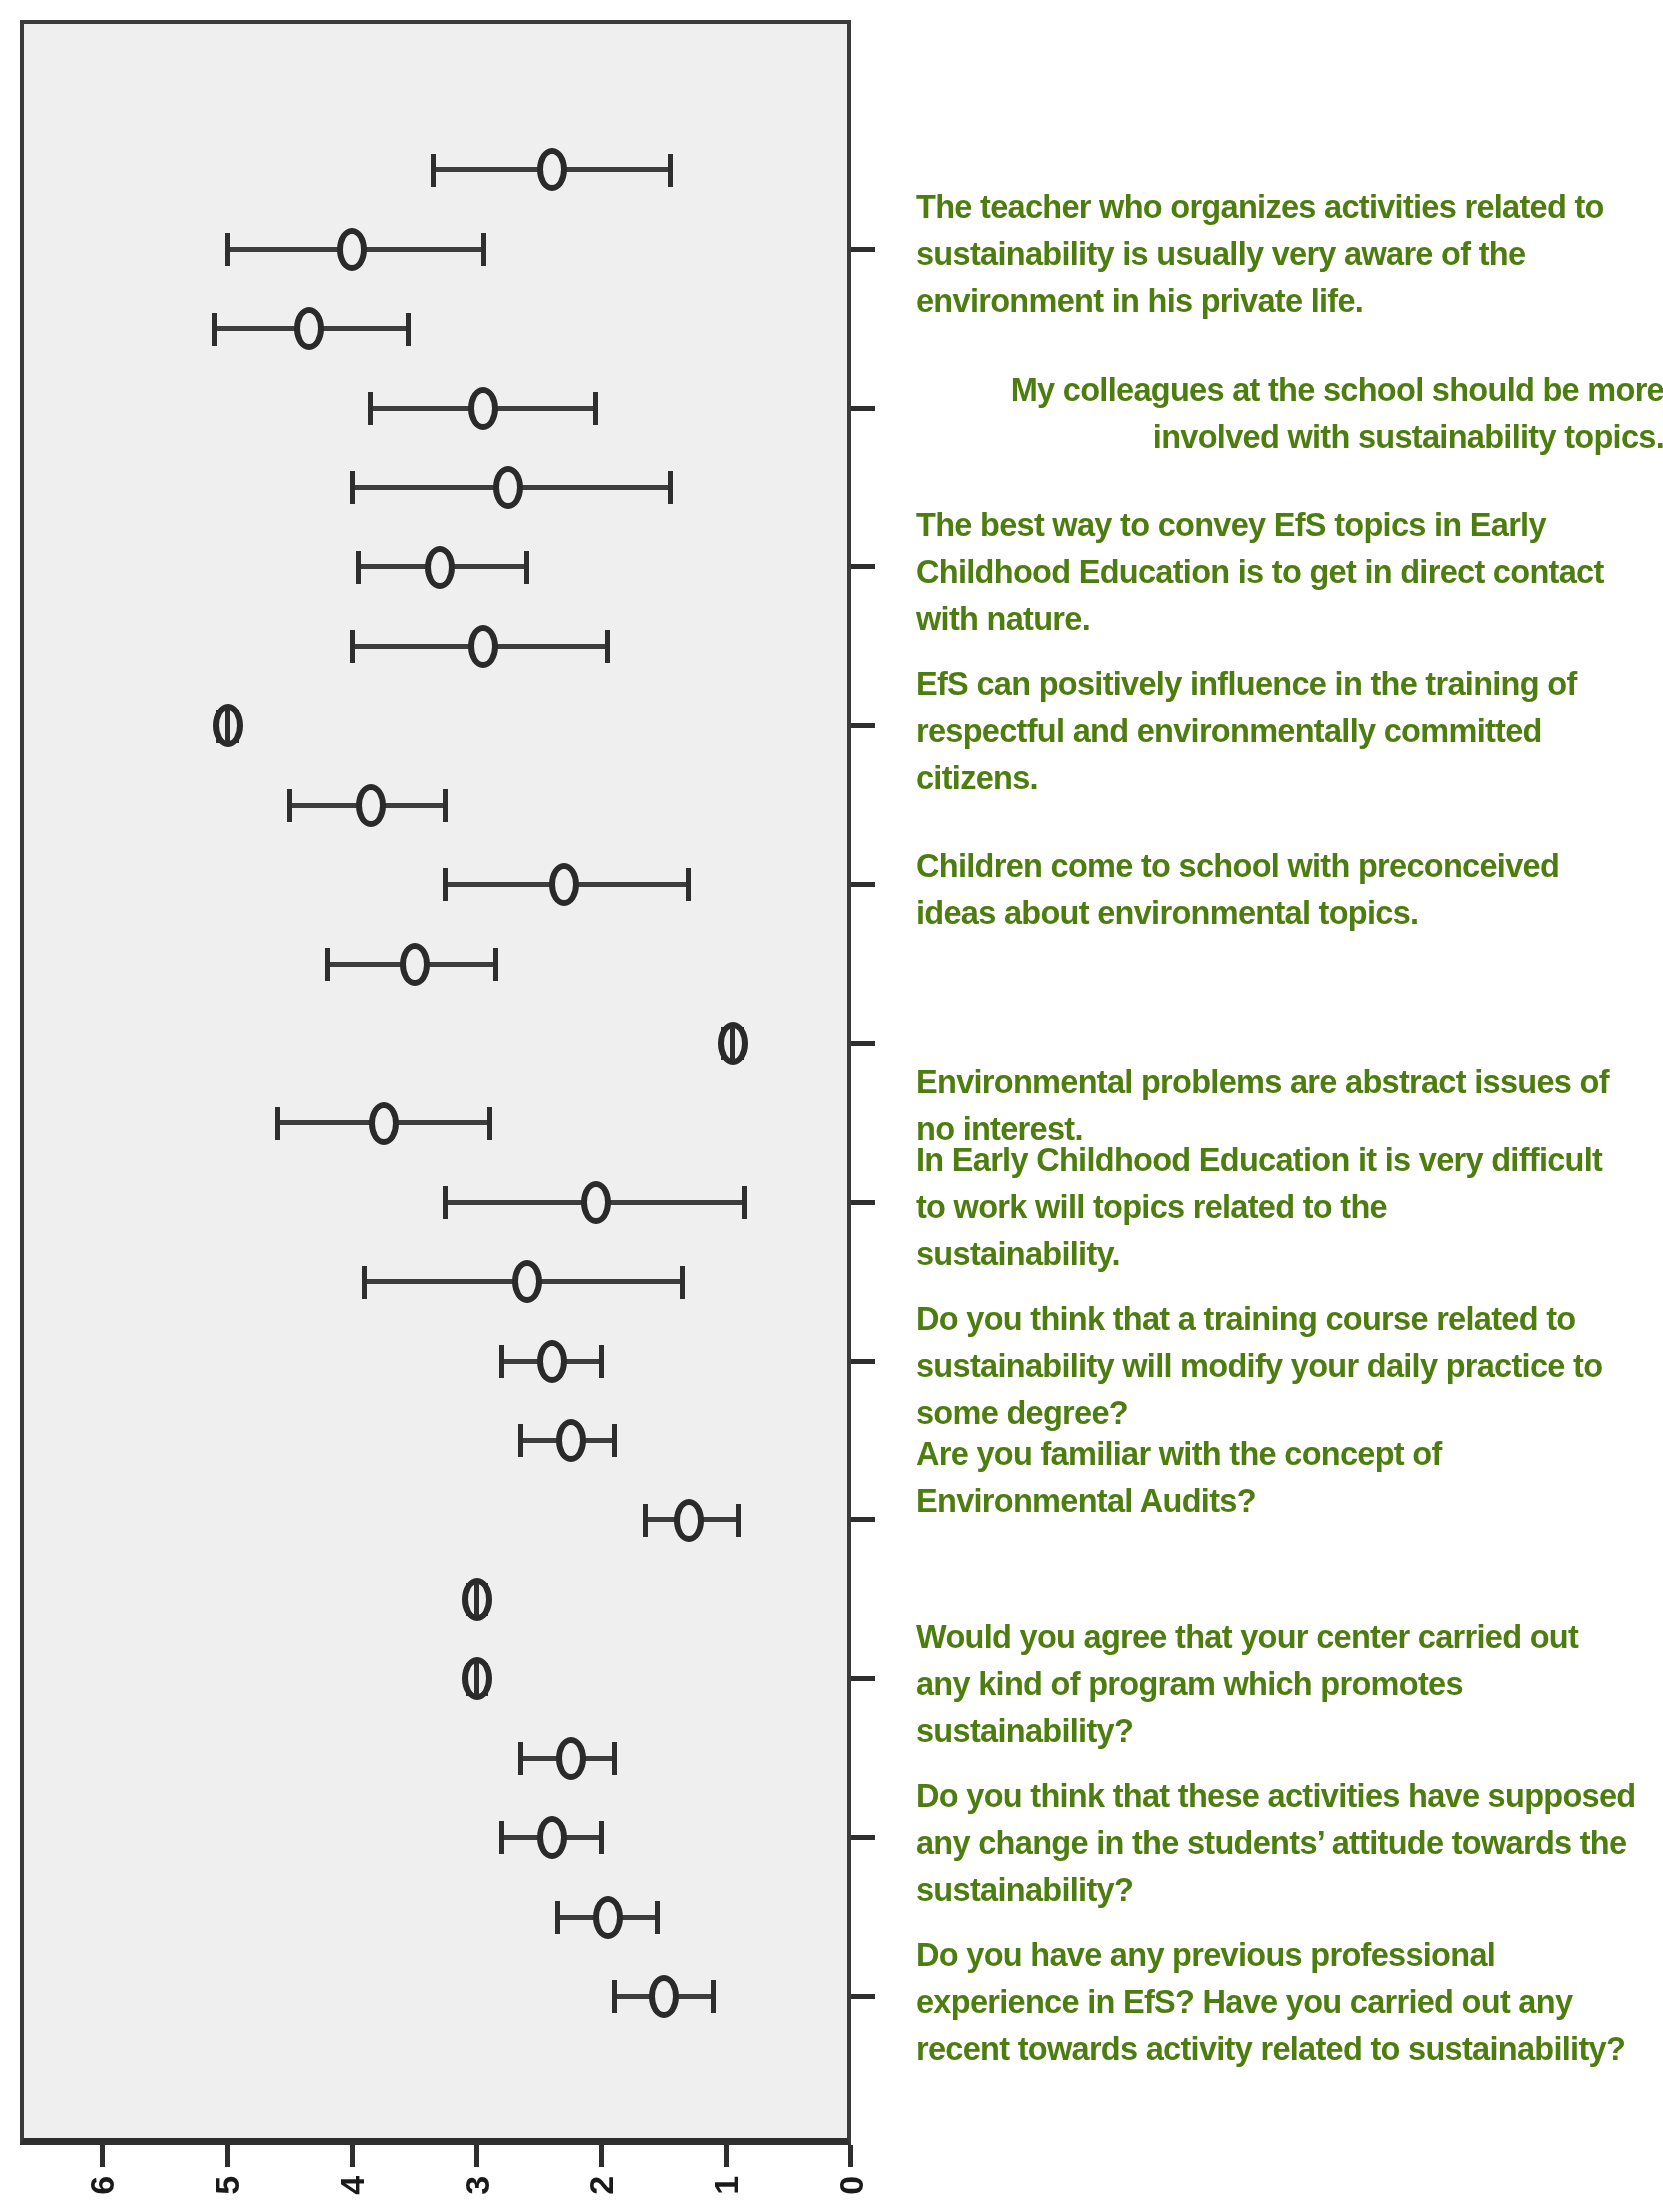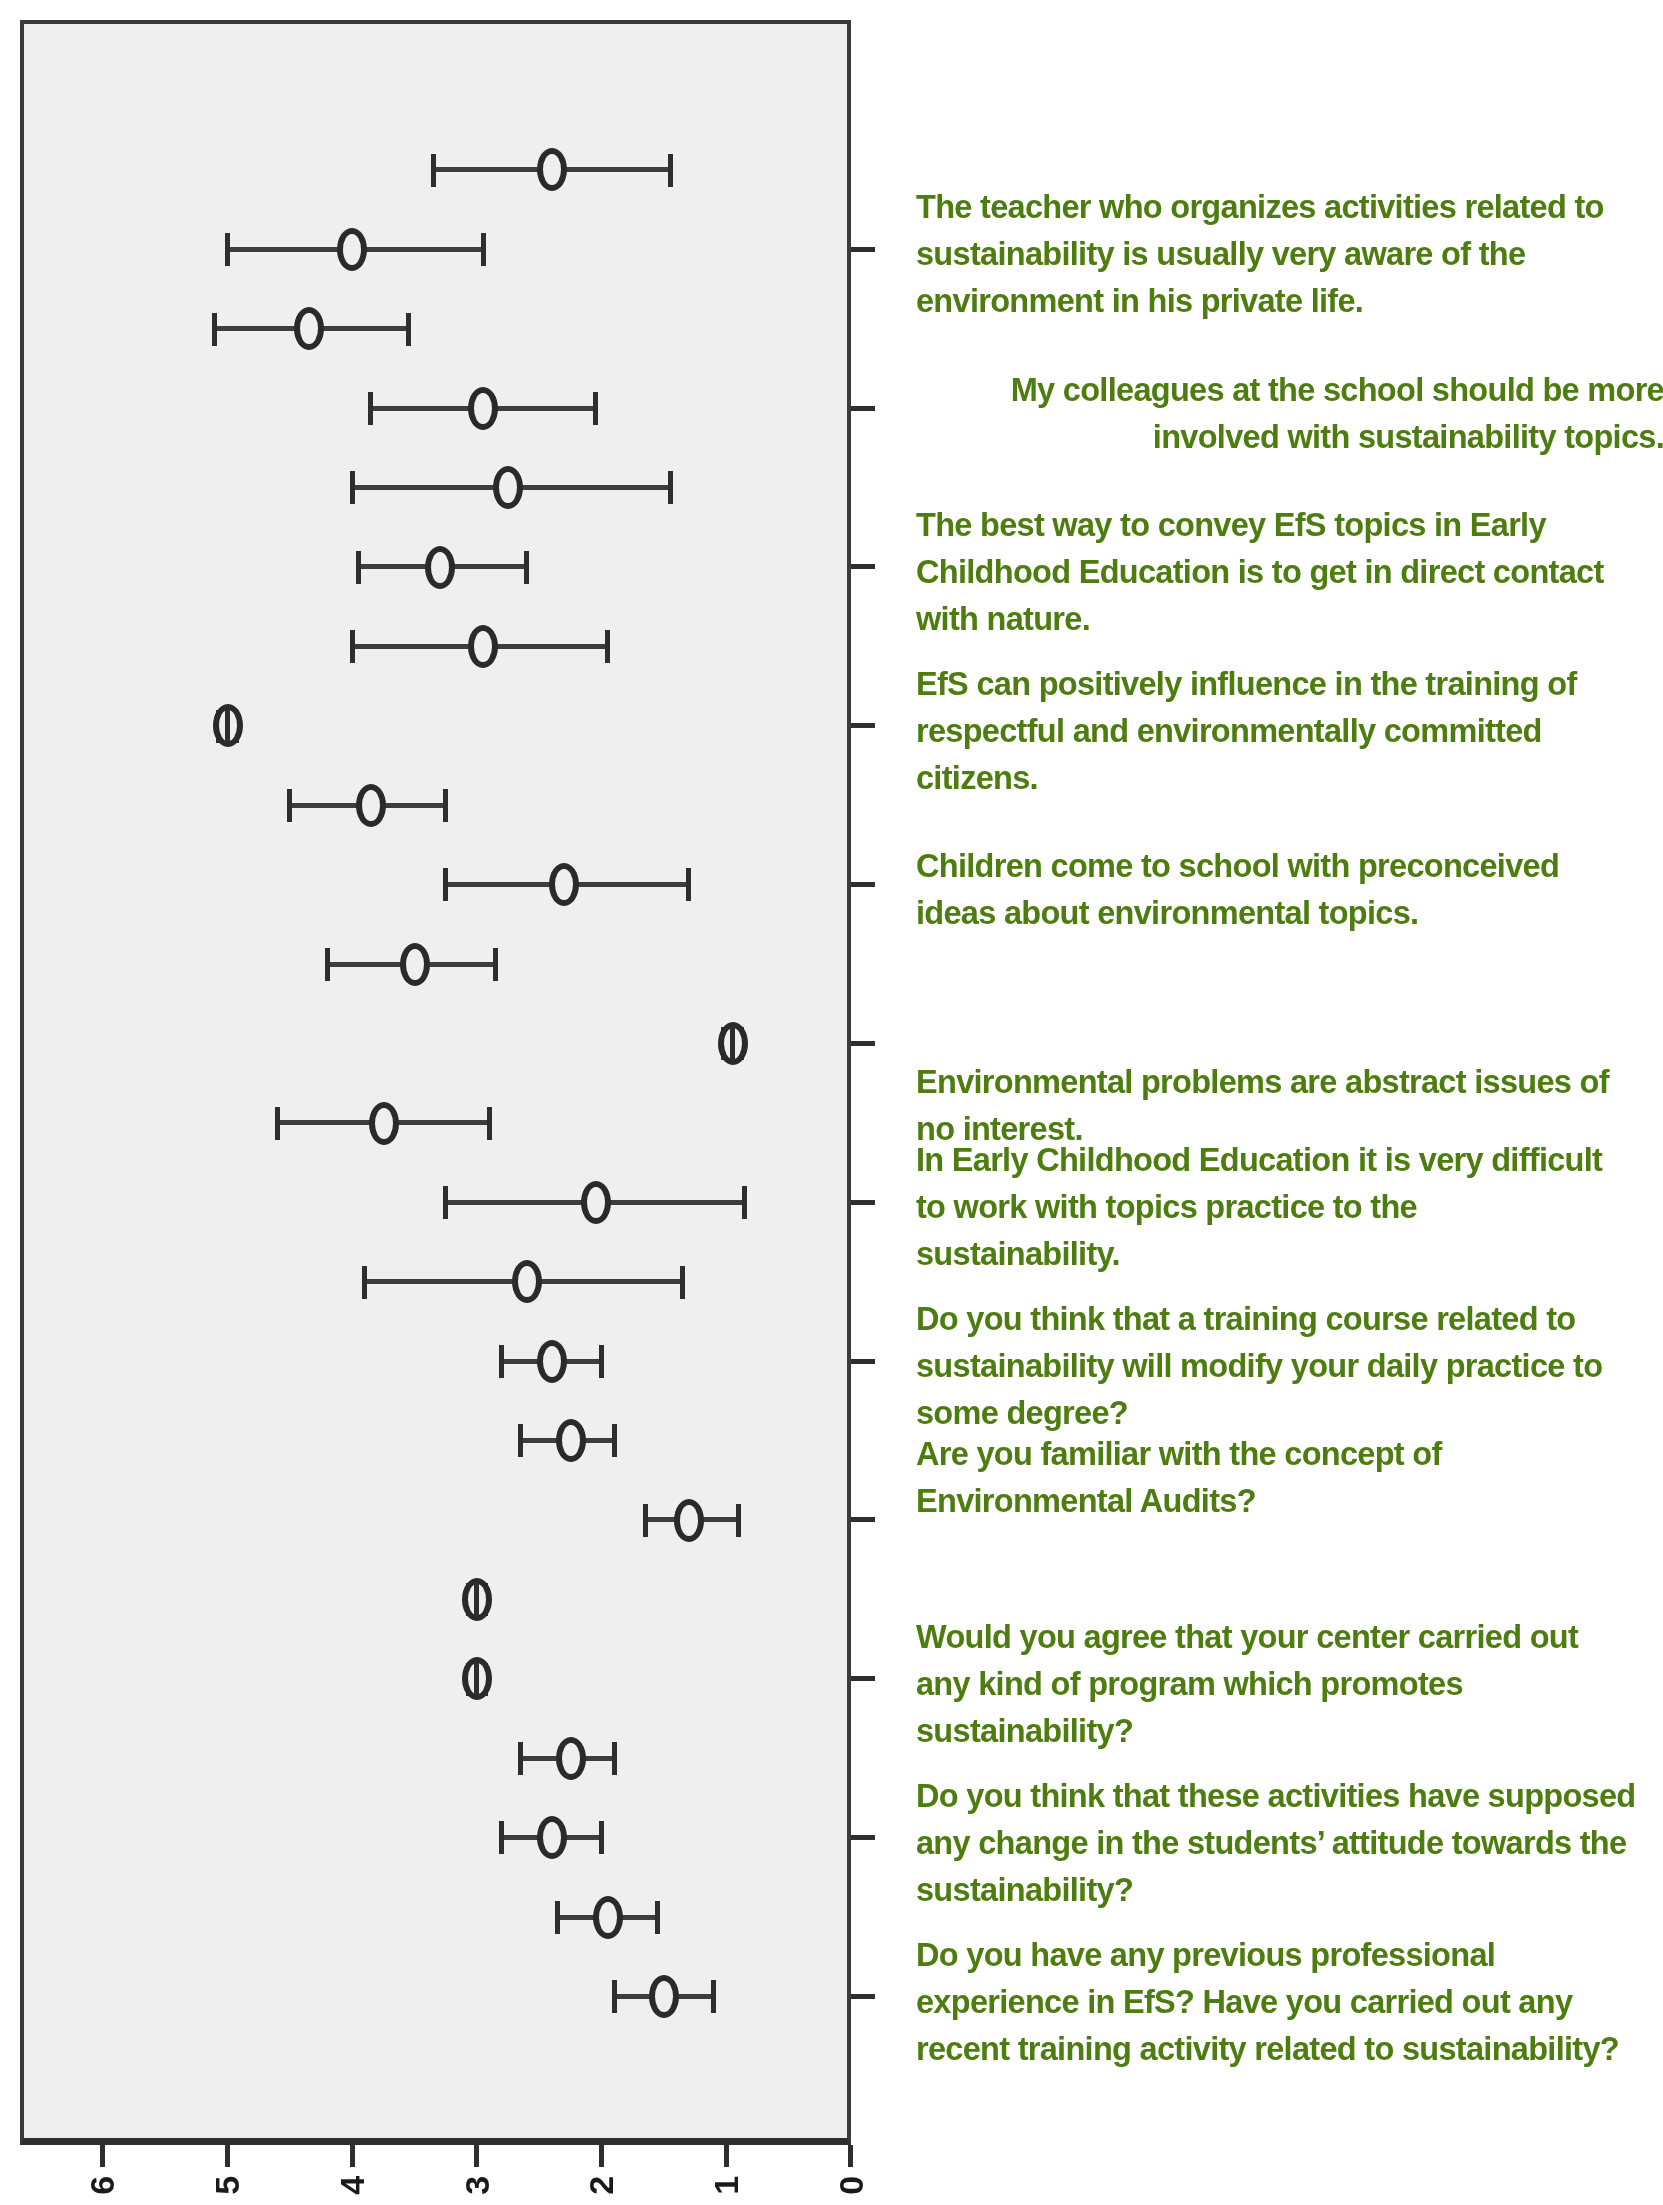--- a/index.html
+++ b/index.html
@@ -212,21 +212,21 @@
       <div class="question-label" style="top: 843px;">
         <div class="">Children come to school with preconceived</div>
         <div class="">ideas about environmental topics.</div>
       </div>
       <div class="question-label" style="top: 1059px;">
         <div class="">Environmental problems are abstract issues of</div>
         <div class="">no interest.</div>
       </div>
       <div class="question-label" style="top: 1137px;">
         <div class="">In Early Childhood Education it is very difficult</div>
-        <div class="">to work with topics practice to the</div>
+        <div class="">to work will topics related to the</div>
         <div class="">sustainability.</div>
       </div>
       <div class="question-label" style="top: 1296px;">
         <div class="">Do you think that a training course related to</div>
         <div class="">sustainability will modify your daily practice to</div>
         <div class="">some degree?</div>
       </div>
       <div class="question-label" style="top: 1431px;">
         <div class="">Are you familiar with the concept of</div>
         <div class="">Environmental Audits?</div>
@@ -237,21 +237,21 @@
         <div class="">sustainability?</div>
       </div>
       <div class="question-label" style="top: 1773px;">
         <div class="">Do you think that these activities have supposed</div>
         <div class="">any change in the students’ attitude towards the</div>
         <div class="">sustainability?</div>
       </div>
       <div class="question-label" style="top: 1932px;">
         <div class="">Do you have any previous professional</div>
         <div class="">experience in EfS? Have you carried out any</div>
-        <div class="">recent training activity related to sustainability?</div>
+        <div class="">recent towards activity related to sustainability?</div>
       </div>
     </div>
   <div class="layer" id="bottom-axis-layer">
       <div class="x-tick" style="left: 100px;"></div>
       <div class="x-tick-label" style="left: 86px; top: 2169px;">6</div>
       <div class="x-tick" style="left: 225px;"></div>
       <div class="x-tick-label" style="left: 211px; top: 2169px;">5</div>
       <div class="x-tick" style="left: 350px;"></div>
       <div class="x-tick-label" style="left: 336px; top: 2169px;">4</div>
       <div class="x-tick" style="left: 474px;"></div>

